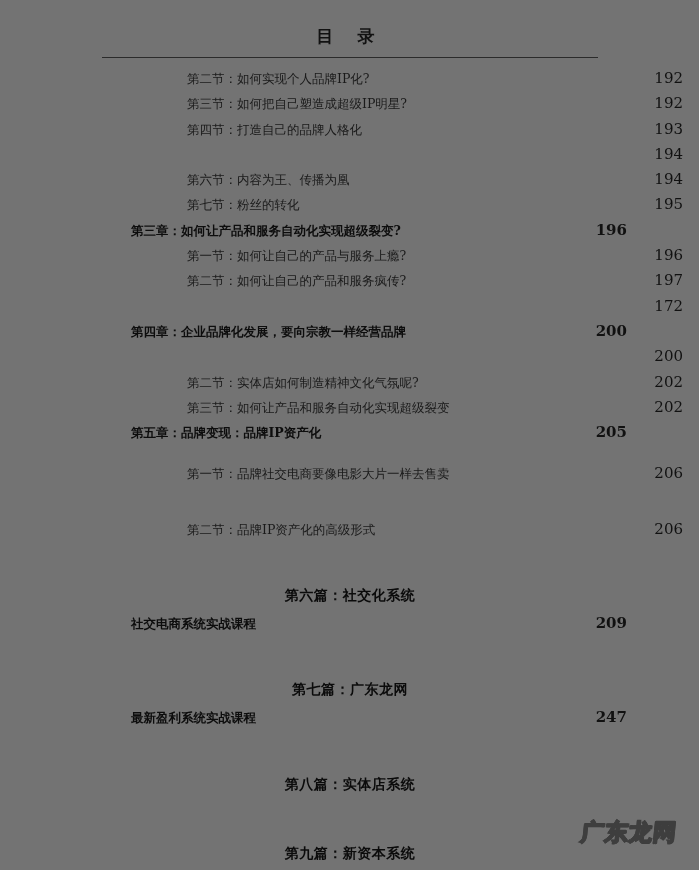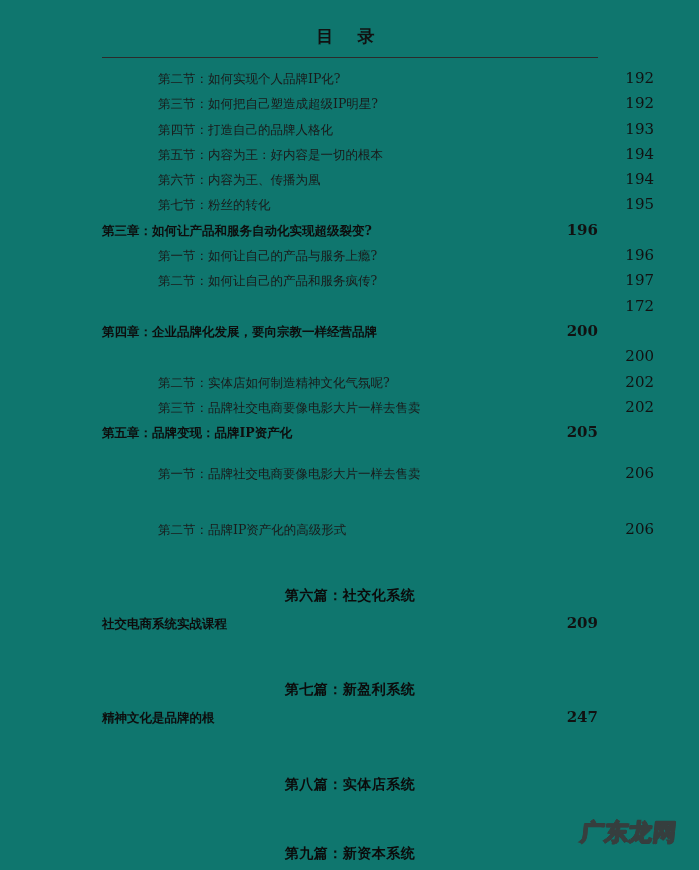--- a/index.html
+++ b/index.html
@@ -15,21 +15,21 @@
     font-family: "DejaVu Serif", "Liberation Serif", serif;
     color: #1a1a1a;
     overflow: hidden;
   }
 
   .page {
     position: absolute;
     left: 0; top: 0;
     width: 699px;
     height: 870px;
-    background: #0f766e;
+    background: #737373;
   }
 
   
   .header {
     position: absolute;
     left: 102px;
     top: 24px;
     width: 496px;
     text-align: center;
   }
@@ -58,20 +58,21 @@
     width: 496px;
   }
 
   .entry {
     display: flex;
     align-items: baseline;
     width: 100%;
     font-size: 12.5px;
     line-height: 25.3px;
     white-space: nowrap;
+    margin-left: 29px;
   }
   .entry .etext {
     flex: 0 0 auto;
     font-family: "DejaVu Serif", "Liberation Serif", serif;
   }
   .entry .leader {
     flex: 1 1 auto;
     overflow: hidden;
     height: 1em;
     margin: 0 3px;
@@ -172,21 +173,20 @@
         <span class="etext">第三节：如何把自己塑造成超级IP明星?</span>
         <span class="leader"></span>
         <span class="pageno">192</span>
       </div>
       <div class="entry level-2">
         <span class="etext">第四节：打造自己的品牌人格化</span>
         <span class="leader"></span>
         <span class="pageno">193</span>
       </div>
       <div class="entry level-2">
-        <span class="etext">第五节：内容为王：好内容是一切的根本</span>
         <span class="leader"></span>
         <span class="pageno">194</span>
       </div>
       <div class="entry level-2">
         <span class="etext">第六节：内容为王、传播为凰</span>
         <span class="leader"></span>
         <span class="pageno">194</span>
       </div>
       <div class="entry level-2">
         <span class="etext">第七节：粉丝的转化</span>
@@ -222,21 +222,21 @@
       <div class="entry level-2">
         <span class="leader"></span>
         <span class="pageno">200</span>
       </div>
       <div class="entry level-2">
         <span class="etext">第二节：实体店如何制造精神文化气氛呢?</span>
         <span class="leader"></span>
         <span class="pageno">202</span>
       </div>
       <div class="entry level-2">
-        <span class="etext">第三节：品牌社交电商要像电影大片一样去售卖</span>
+        <span class="etext">第三节：如何让产品和服务自动化实现超级裂变</span>
         <span class="leader"></span>
         <span class="pageno">202</span>
       </div>
 
       <div class="entry level-1 tight">
         <span class="etext">第五章：品牌变现：品牌IP资产化</span>
         <span class="leader"></span>
         <span class="pageno">205</span>
       </div>
 
@@ -262,23 +262,23 @@
       <div class="part-heading">第六篇：社交化系统</div>
       <div class="entry level-1 tight">
         <span class="etext">社交电商系统实战课程</span>
         <span class="leader"></span>
         <span class="pageno">209</span>
       </div>
     </div>
 
     <div class="gap-lg"></div>
     <div>
-      <div class="part-heading">第七篇：新盈利系统</div>
-      <div class="entry level-1 tight">
-        <span class="etext">精神文化是品牌的根</span>
+      <div class="part-heading">第七篇：广东龙网</div>
+      <div class="entry level-1 tight">
+        <span class="etext">最新盈利系统实战课程</span>
         <span class="leader"></span>
         <span class="pageno">247</span>
       </div>
     </div>
 
     <div class="gap-lg"></div>
     <div>
       <div class="part-heading">第八篇：实体店系统</div>
     </div>
 

